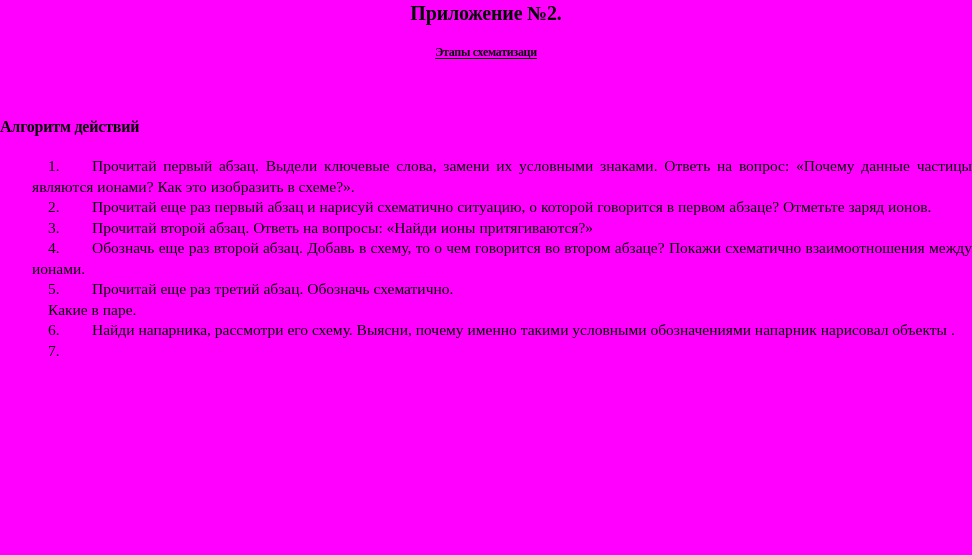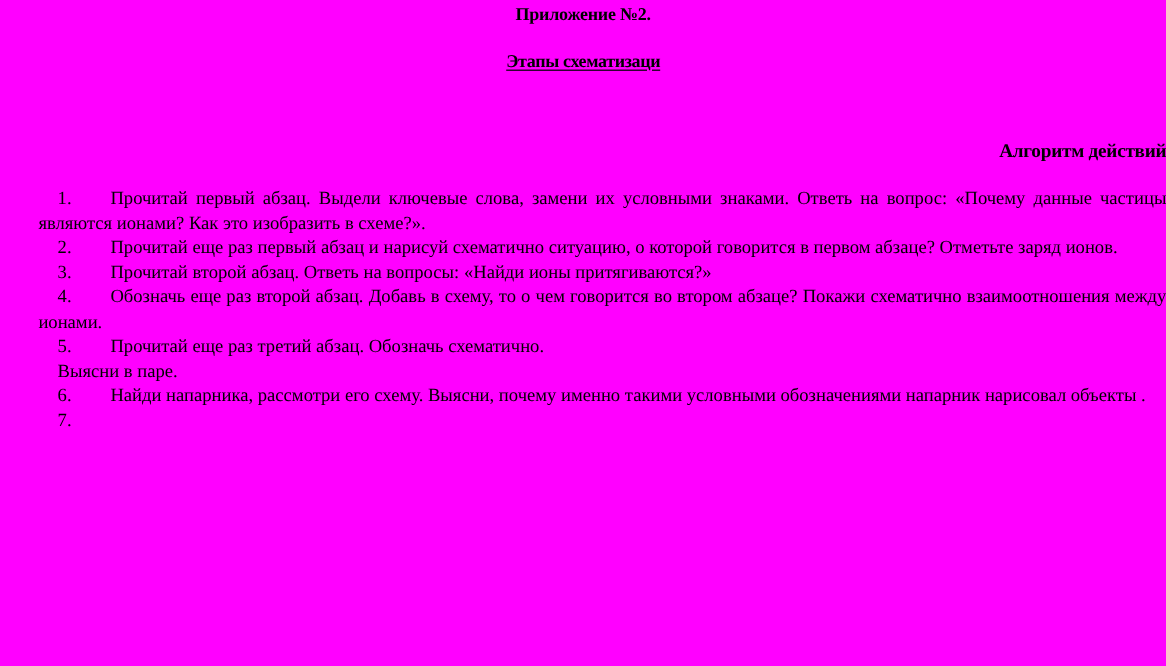--- a/index.html
+++ b/index.html
@@ -18,42 +18,42 @@
     position: relative;
     width: 972px;
     height: 555px;
     box-sizing: border-box;
   }
 
   
   .title-1 {
     text-align: center;
     font-weight: bold;
-    font-size: 15px;
+    font-size: 20px;
     line-height: 18px;
     margin: 0;
     padding-top: 4px;
     letter-spacing: -0.2px;
   }
   .title-2-wrap {
     text-align: center;
     margin: 0;
     padding-top: 20px;
   }
   .title-2 {
     display: inline-block;
     font-weight: bold;
-    font-size: 15px;
+    font-size: 12px;
     line-height: 20px;
     text-decoration: underline;
     text-underline-offset: 2px;
     letter-spacing: -0.3px;
   }
   .title-3 {
-    text-align: right;
+    text-align: left;
     font-weight: bold;
     font-size: 16px;
     line-height: 19px;
     margin: 0;
     padding-top: 55px;
     letter-spacing: -0.2px;
   }
 
   
   .body-block {
@@ -154,21 +154,21 @@
       <li class="list-item justified">
         <span class="li-num">4.</span>
         <span class="li-body">Обозначь еще раз второй абзац. Добавь в схему, то о чем говорится во втором абзаце? Покажи схематично взаимоотношения между ионами.</span>
       </li>
 
       <li class="list-item">
         <span class="li-num">5.</span>
         <span class="li-body">Прочитай еще раз третий абзац. Обозначь схематично.</span>
       </li>
 
-      <li class="sub-line">Выясни в паре.</li>
+      <li class="sub-line">Какие в паре.</li>
 
       <li class="list-item justified">
         <span class="li-num">6.</span>
         <span class="li-body">Найди напарника, рассмотри его схему. Выясни, почему именно такими условными обозначениями напарник нарисовал объекты .</span>
       </li>
 
       <li class="list-item">
         <span class="li-num">7.</span>
       </li>
 

